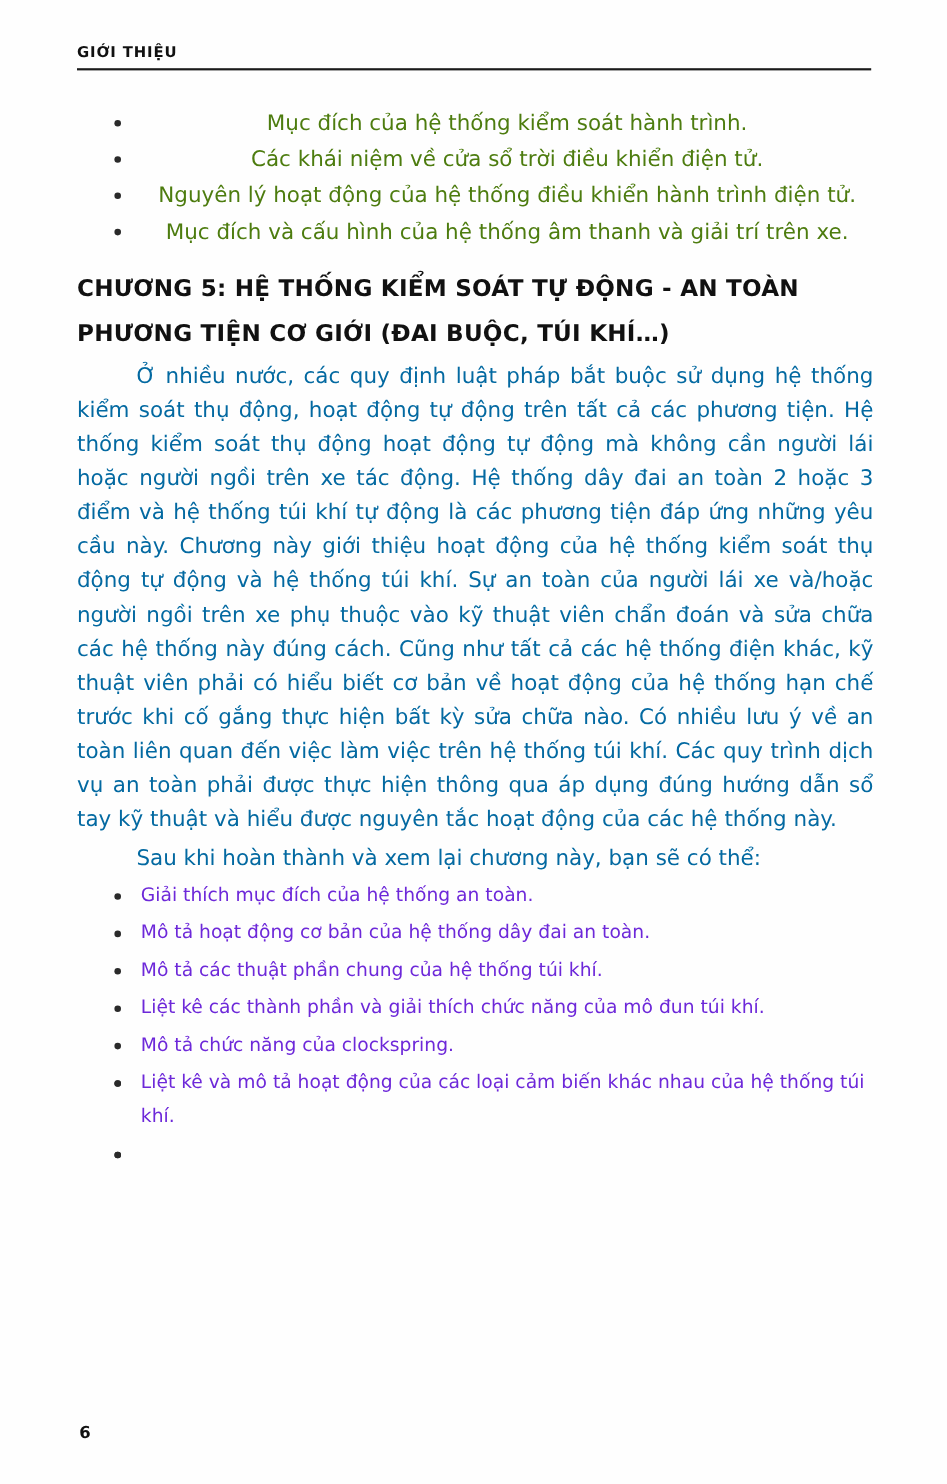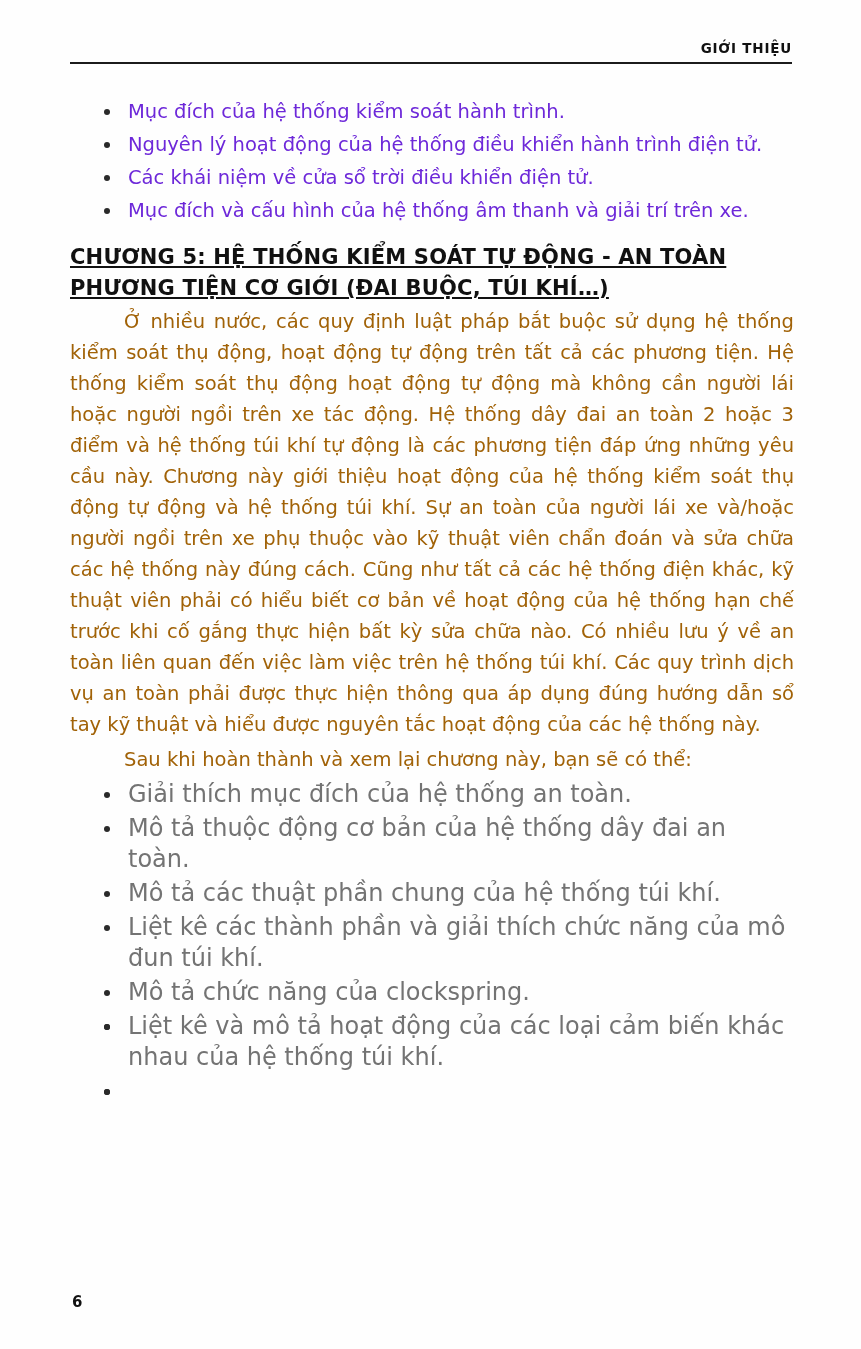--- a/index.html
+++ b/index.html
@@ -24,21 +24,21 @@
     background: #fefefe;
   }
   
   .header {
     position: absolute;
     left: 70px;
     top: 40px;
     width: 722px;
     display: flex;
     align-items: flex-end;
-    justify-content: flex-end;
+    justify-content: space-between;
     font-weight: bold;
     font-size: 13px;
     letter-spacing: 0.4px;
     color: #111;
   }
   .header-left {
     font-size: 13.5px;
     letter-spacing: 0.8px;
   }
   .header-right {
@@ -65,67 +65,67 @@
     list-style: none;
     margin: 0;
     padding: 0;
   }
   .bullet-list li {
     position: relative;
     padding-left: 58px;
     margin-bottom: 2px;
     font-size: 19.5px;
     line-height: 31px;
-    color: #6d28d9;
+    color: #4d7c0f;
+    text-align: center;
   }
   .bullet-list li .dot {
     position: absolute;
     left: 34px;
     top: 13px;
     width: 6px;
     height: 6px;
     border-radius: 50%;
     background: #2a2a2a;
   }
   .chapter-title {
     font-size: 21px;
     font-weight: bold;
-    line-height: 31px;
+    line-height: 41px;
     letter-spacing: 0.2px;
     margin-top: 16px;
     margin-bottom: 2px;
     color: #111;
-    text-decoration: underline;
   }
   .para {
     font-size: 19.5px;
     line-height: 31px;
     text-align: justify;
     text-justify: inter-word;
     margin: 0;
-    color: #a16207;
+    color: #0369a1;
   }
   .para.indent {
     text-indent: 54px;
   }
   .para.second {
     margin-top: 4px;
   }
   .list-two {
     list-style: none;
     margin: 4px 0 0 0;
     padding: 0;
   }
   .list-two li {
     position: relative;
     padding-left: 58px;
     margin-bottom: 3px;
-    font-size: 24px;
+    font-size: 17px;
     line-height: 31px;
-    color: #737373;
+    color: #6d28d9;
   }
   .list-two li .dot {
     position: absolute;
     left: 34px;
     top: 13px;
     width: 6px;
     height: 6px;
     border-radius: 50%;
     background: #2a2a2a;
   }
@@ -151,46 +151,46 @@
 
   <div class="content">
 
     <ul class="bullet-list">
       <li>
         <span class="dot"></span>
         <span>Mục đích của hệ thống kiểm soát hành trình.</span>
       </li>
       <li>
         <span class="dot"></span>
+        <span>Các khái niệm về cửa sổ trời điều khiển điện tử.</span>
+      </li>
+      <li>
+        <span class="dot"></span>
         <span>Nguyên lý hoạt động của hệ thống điều khiển hành trình điện tử.</span>
       </li>
       <li>
         <span class="dot"></span>
-        <span>Các khái niệm về cửa sổ trời điều khiển điện tử.</span>
-      </li>
-      <li>
-        <span class="dot"></span>
         <span>Mục đích và cấu hình của hệ thống âm thanh và giải trí trên xe.</span>
       </li>
     </ul>
 
     <div class="chapter-title">CHƯƠNG 5: HỆ THỐNG KIỂM SOÁT TỰ ĐỘNG - AN TOÀN PHƯƠNG TIỆN CƠ GIỚI (ĐAI BUỘC, TÚI KHÍ…)</div>
 
     <p class="para indent">Ở nhiều nước, các quy định luật pháp bắt buộc sử dụng hệ thống kiểm soát thụ động, hoạt động tự động trên tất cả các phương tiện. Hệ thống kiểm soát thụ động hoạt động tự động mà không cần người lái hoặc người ngồi trên xe tác động. Hệ thống dây đai an toàn 2 hoặc 3 điểm và hệ thống túi khí tự động là các phương tiện đáp ứng những yêu cầu này. Chương này giới thiệu hoạt động của hệ thống kiểm soát thụ động tự động và hệ thống túi khí. Sự an toàn của người lái xe và/hoặc người ngồi trên xe phụ thuộc vào kỹ thuật viên chẩn đoán và sửa chữa các hệ thống này đúng cách. Cũng như tất cả các hệ thống điện khác, kỹ thuật viên phải có hiểu biết cơ bản về hoạt động của hệ thống hạn chế trước khi cố gắng thực hiện bất kỳ sửa chữa nào. Có nhiều lưu ý về an toàn liên quan đến việc làm việc trên hệ thống túi khí. Các quy trình dịch vụ an toàn phải được thực hiện thông qua áp dụng đúng hướng dẫn sổ tay kỹ thuật và hiểu được nguyên tắc hoạt động của các hệ thống này.</p>
 
     <p class="para indent second">Sau khi hoàn thành và xem lại chương này, bạn sẽ có thể:</p>
 
     <ul class="list-two">
       <li>
         <span class="dot"></span>
         <span>Giải thích mục đích của hệ thống an toàn.</span>
       </li>
       <li>
         <span class="dot"></span>
-        <span>Mô tả thuộc động cơ bản của hệ thống dây đai an toàn.</span>
+        <span>Mô tả hoạt động cơ bản của hệ thống dây đai an toàn.</span>
       </li>
       <li>
         <span class="dot"></span>
         <span>Mô tả các thuật phần chung của hệ thống túi khí.</span>
       </li>
       <li>
         <span class="dot"></span>
         <span>Liệt kê các thành phần và giải thích chức năng của mô đun túi khí.</span>
       </li>
       <li>

